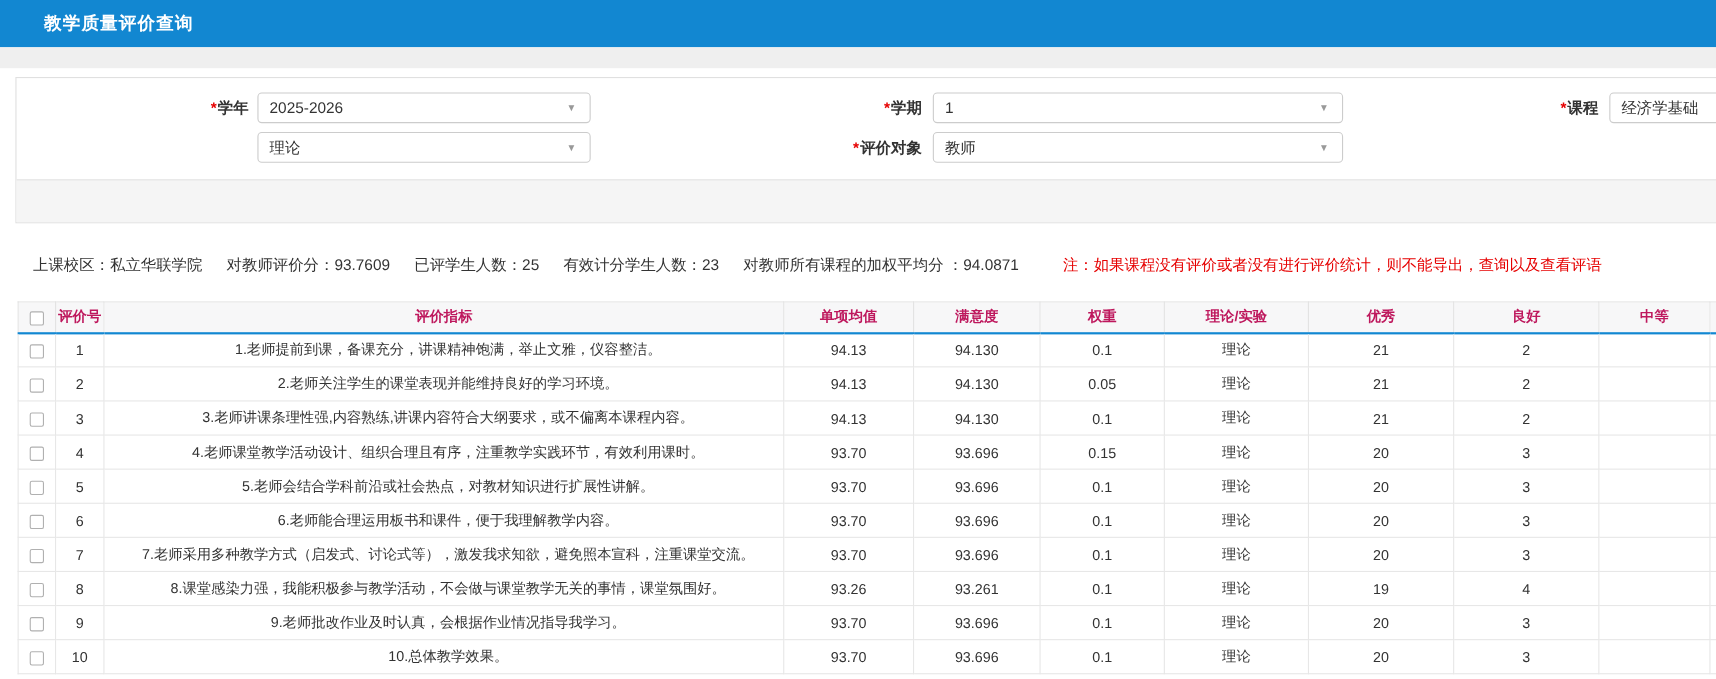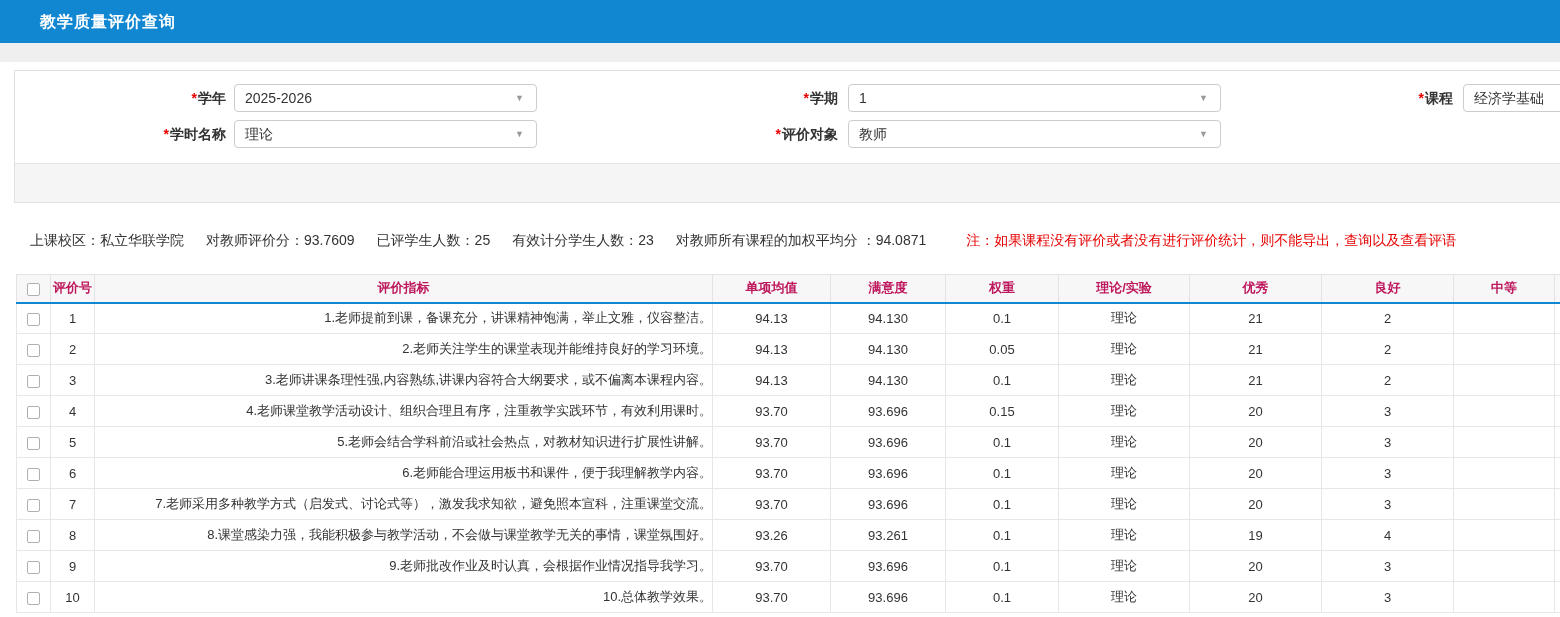--- a/index.html
+++ b/index.html
@@ -69,21 +69,21 @@
   }
   table.eval th {
     height:28px; background:#f7f7f8; color:#be185d; font-weight:bold;
     border:1px solid #e3e3e3; border-bottom:2px solid #1287d1;
     text-align:center; overflow:hidden; white-space:nowrap;
   }
   table.eval td {
     height:31px; border:1px solid #e7e7e7; color:#333;
     text-align:center; overflow:hidden; white-space:nowrap; background:#fff;
   }
-  table.eval td.ind { text-align:right; padding-left:8px; }
+  table.eval td.ind { text-align:center; padding-left:8px; }
   .cbx {
     display:inline-block; width:13px; height:13px; vertical-align:middle;
     border:1px solid #b0b0b0; border-radius:2px; background:#fff; cursor:pointer;
   }
   col.c-check { width:34px; }  col.c-no { width:44px; }
   col.c-ind { width:618px; }   col.c-avg { width:118px; }
   col.c-sat { width:115px; }   col.c-wgt { width:113px; }
   col.c-type { width:131px; }  col.c-exc { width:132px; }
   col.c-good { width:132px; }  col.c-med { width:101px; }
   col.c-cut { width:30px; }
@@ -115,23 +115,20 @@
   </div>
 
   <div class="fld-label r1 lbl-course">
     <span class="star">*</span><span>课程</span>
   </div>
   <div class="select r1 sel-col3">
     <span class="val">经济学基础</span>
 
   </div>
 
-  <div class="fld-label r2 lbl-hour">
-    <span class="star">*</span><span>学时名称</span>
-  </div>
   <div class="select r2 sel-col1">
     <span class="val">理论</span>
     <span class="caret">▼</span>
   </div>
 
   <div class="fld-label r2 lbl-target">
     <span class="star">*</span><span>评价对象</span>
   </div>
   <div class="select r2 sel-col2">
     <span class="val">教师</span>

